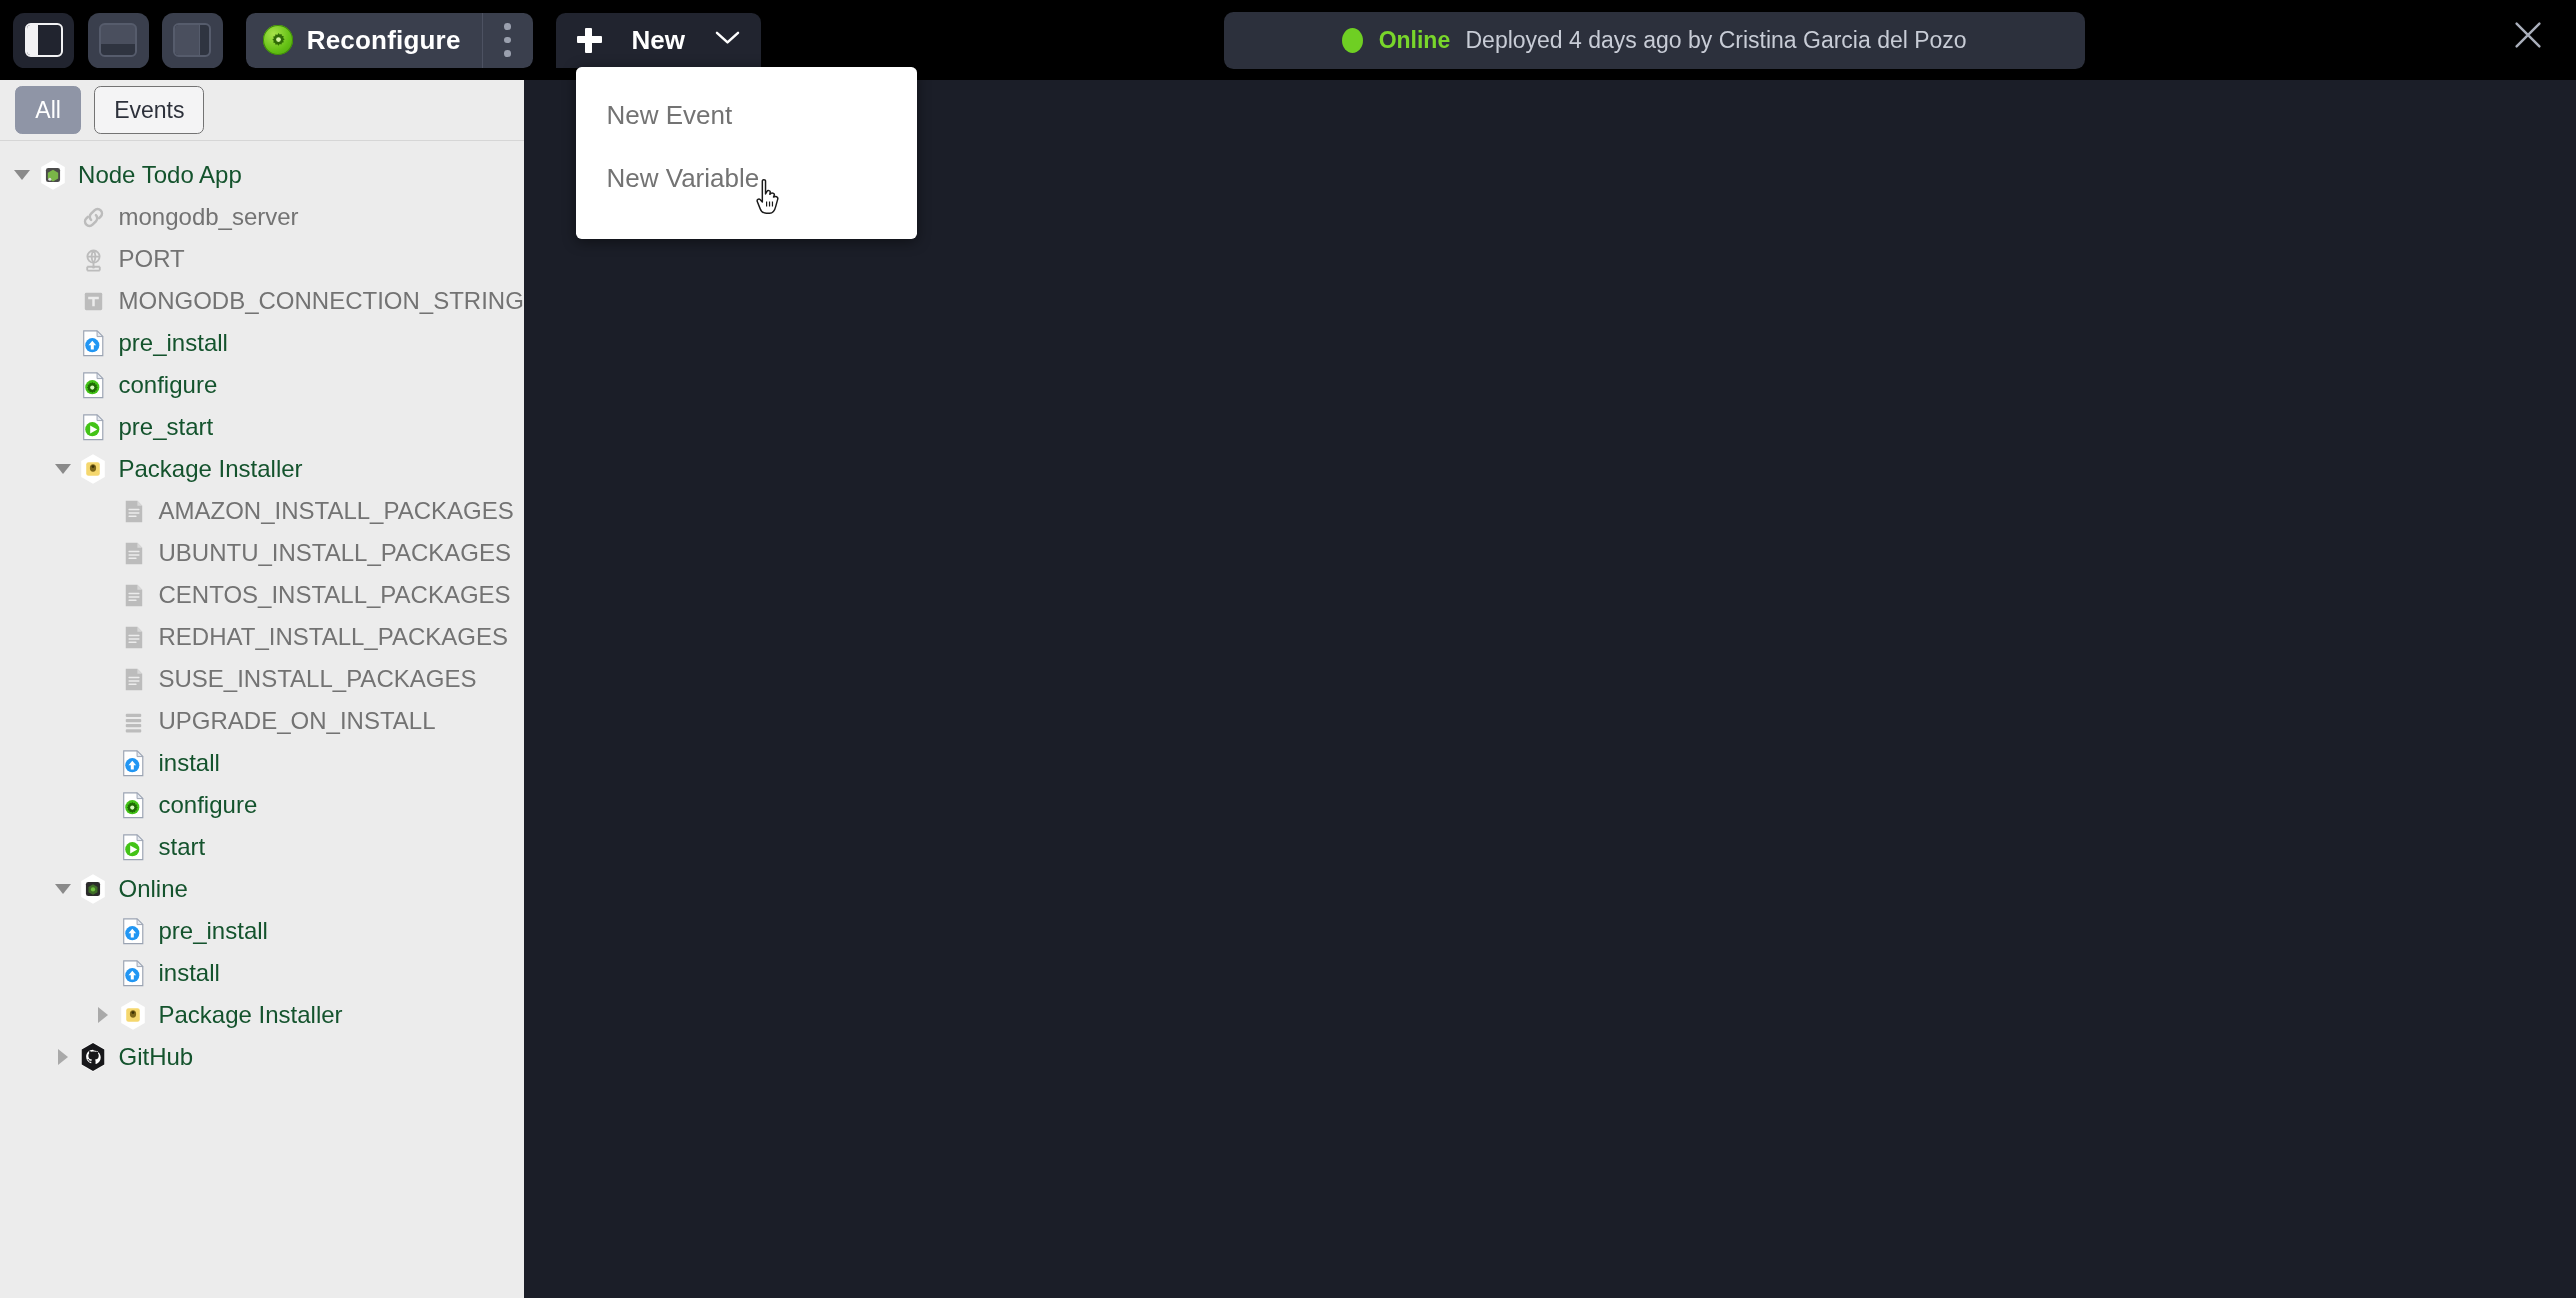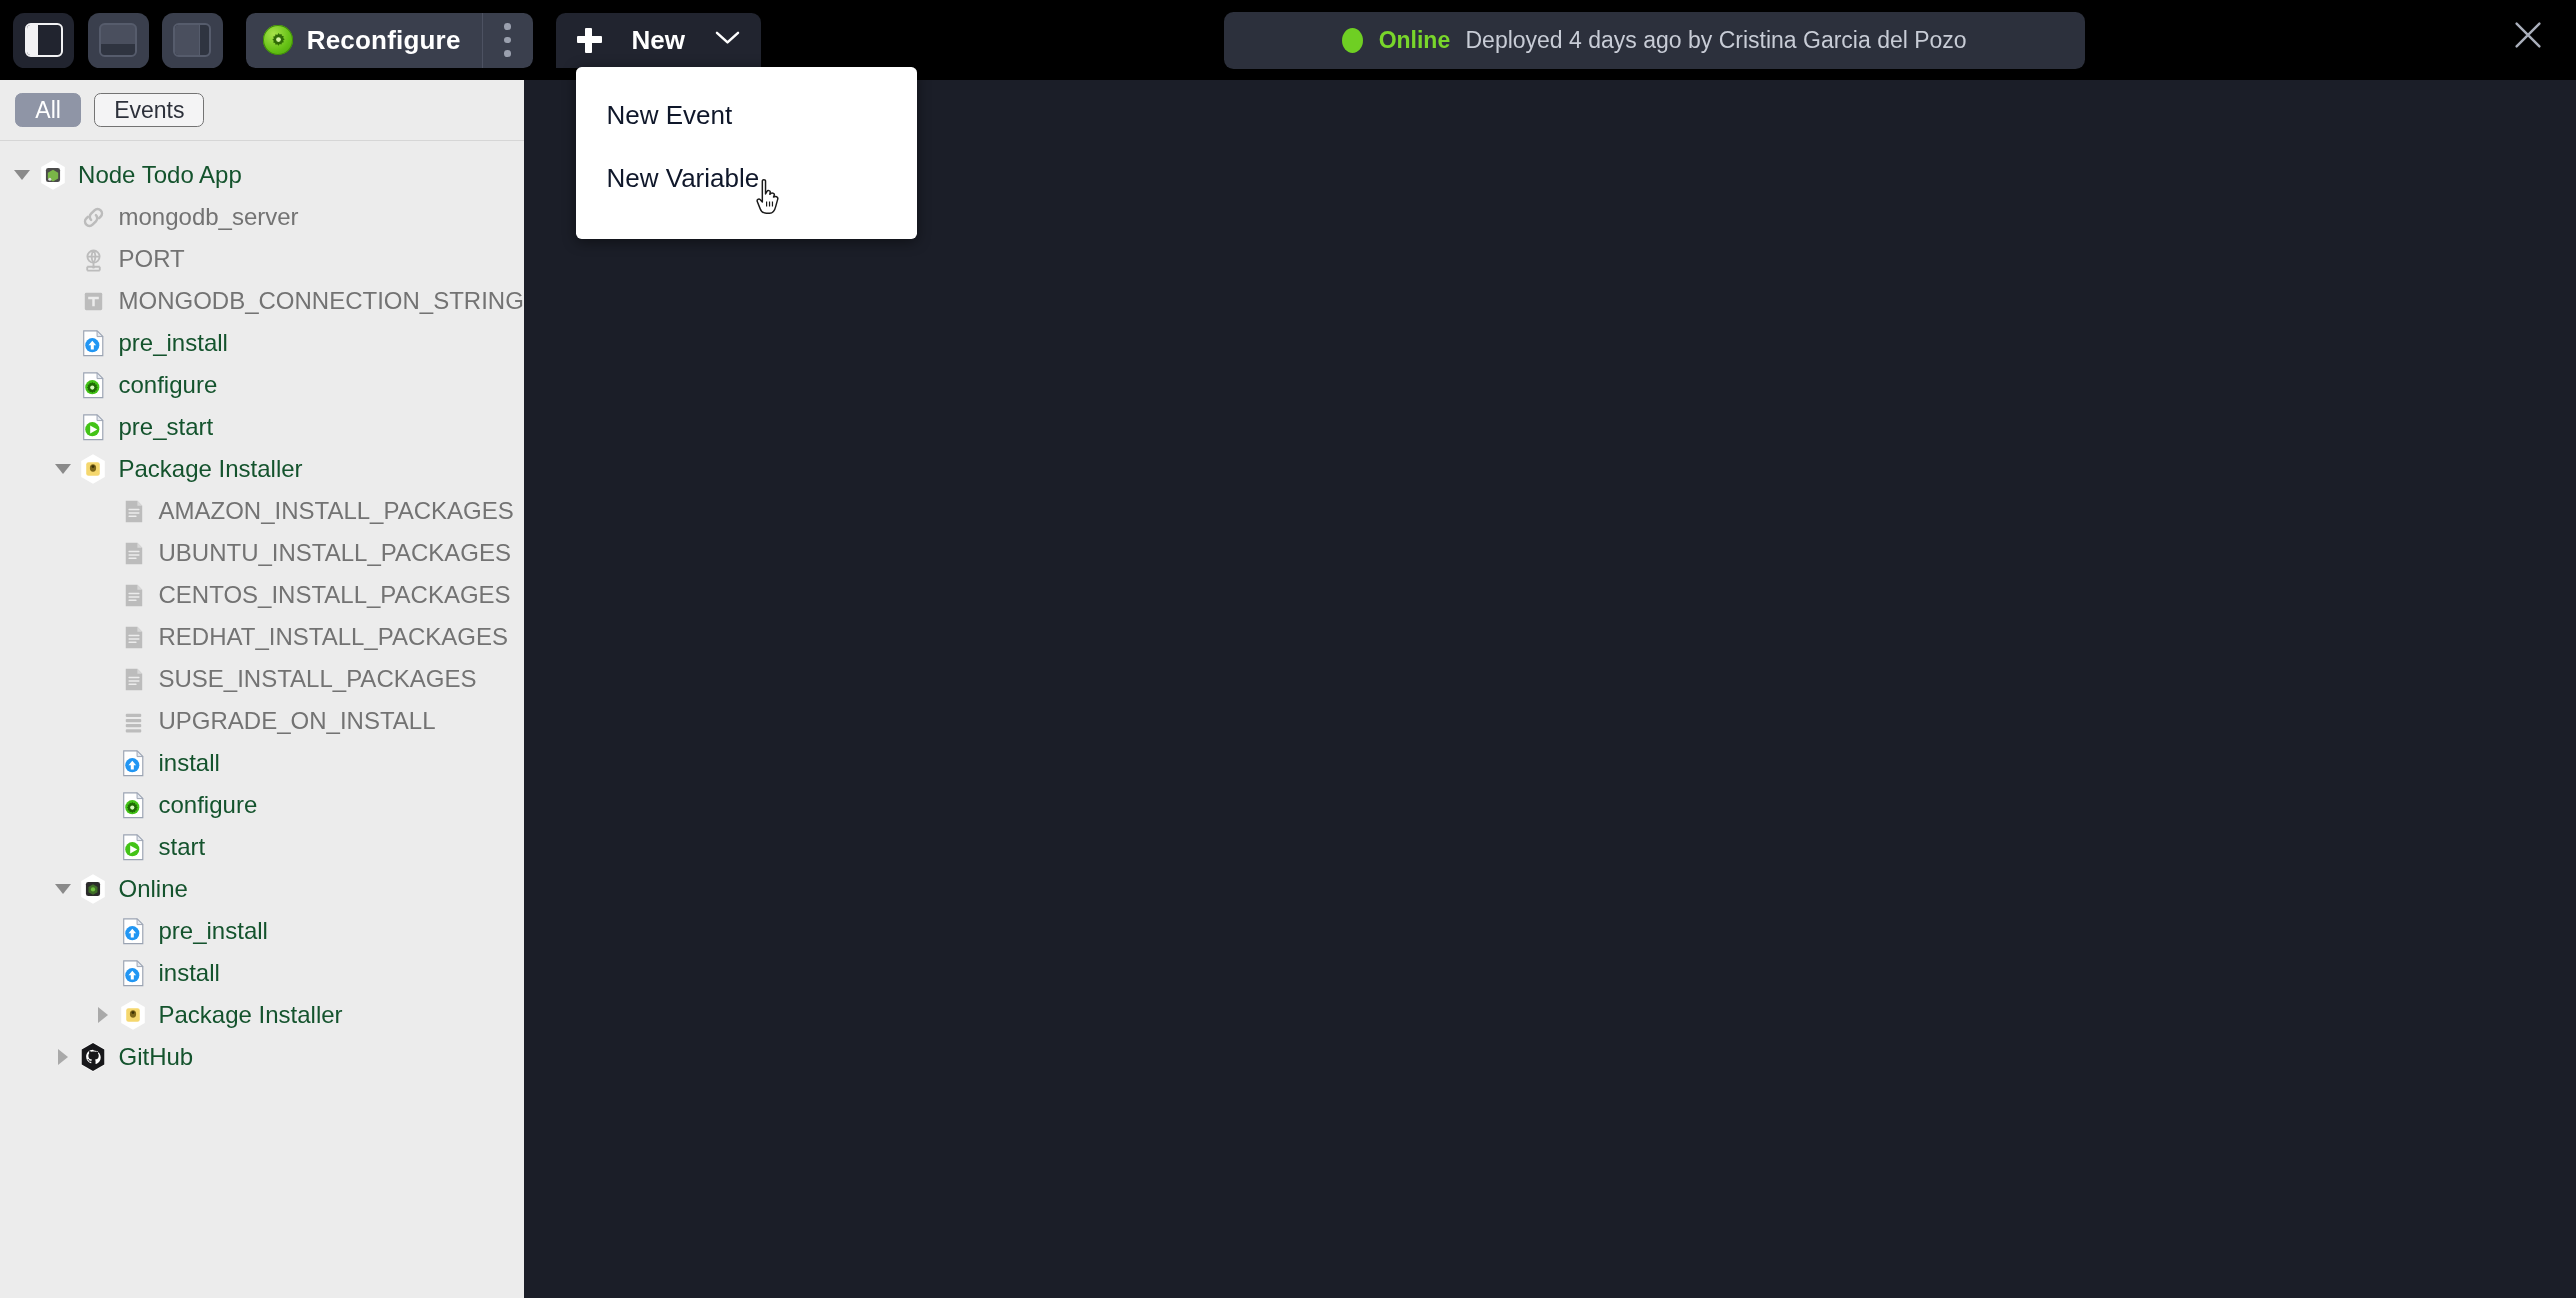--- a/index.html
+++ b/index.html
@@ -225,21 +225,21 @@
     box-shadow: 0 2.9px 13.3px rgba(0,0,0,.45);
     z-index: 50;
     padding: 17px 0;
     box-sizing: border-box;
   }
   .dropdown-item {
     height: 63px;
     display: flex;
     align-items: center;
     padding: 0 30.5px;
-    color: #0f172a;
+    color: #737373;
     font-size: 26px;
     cursor: pointer;
     white-space: nowrap;
   }
 
   .cursor-pointer {
     position: absolute;
     left: 753px;
     top: 177px;
     width: 32px;
@@ -261,21 +261,21 @@
   .sidebar-tabs {
     height: 61px;
     display: flex;
     align-items: center;
     gap: 13.3px;
     padding: 0 15.3px;
     border-bottom: 1px solid #d6d6d6;
     box-sizing: border-box;
   }
   .tab {
-    height: 34px;
+    height: 48px;
     padding: 0 19px;
     display: flex;
     align-items: center;
     justify-content: center;
     border-radius: 6.7px;
     font-size: 23px;
     cursor: pointer;
     box-sizing: border-box;
   }
   .tab.active {

